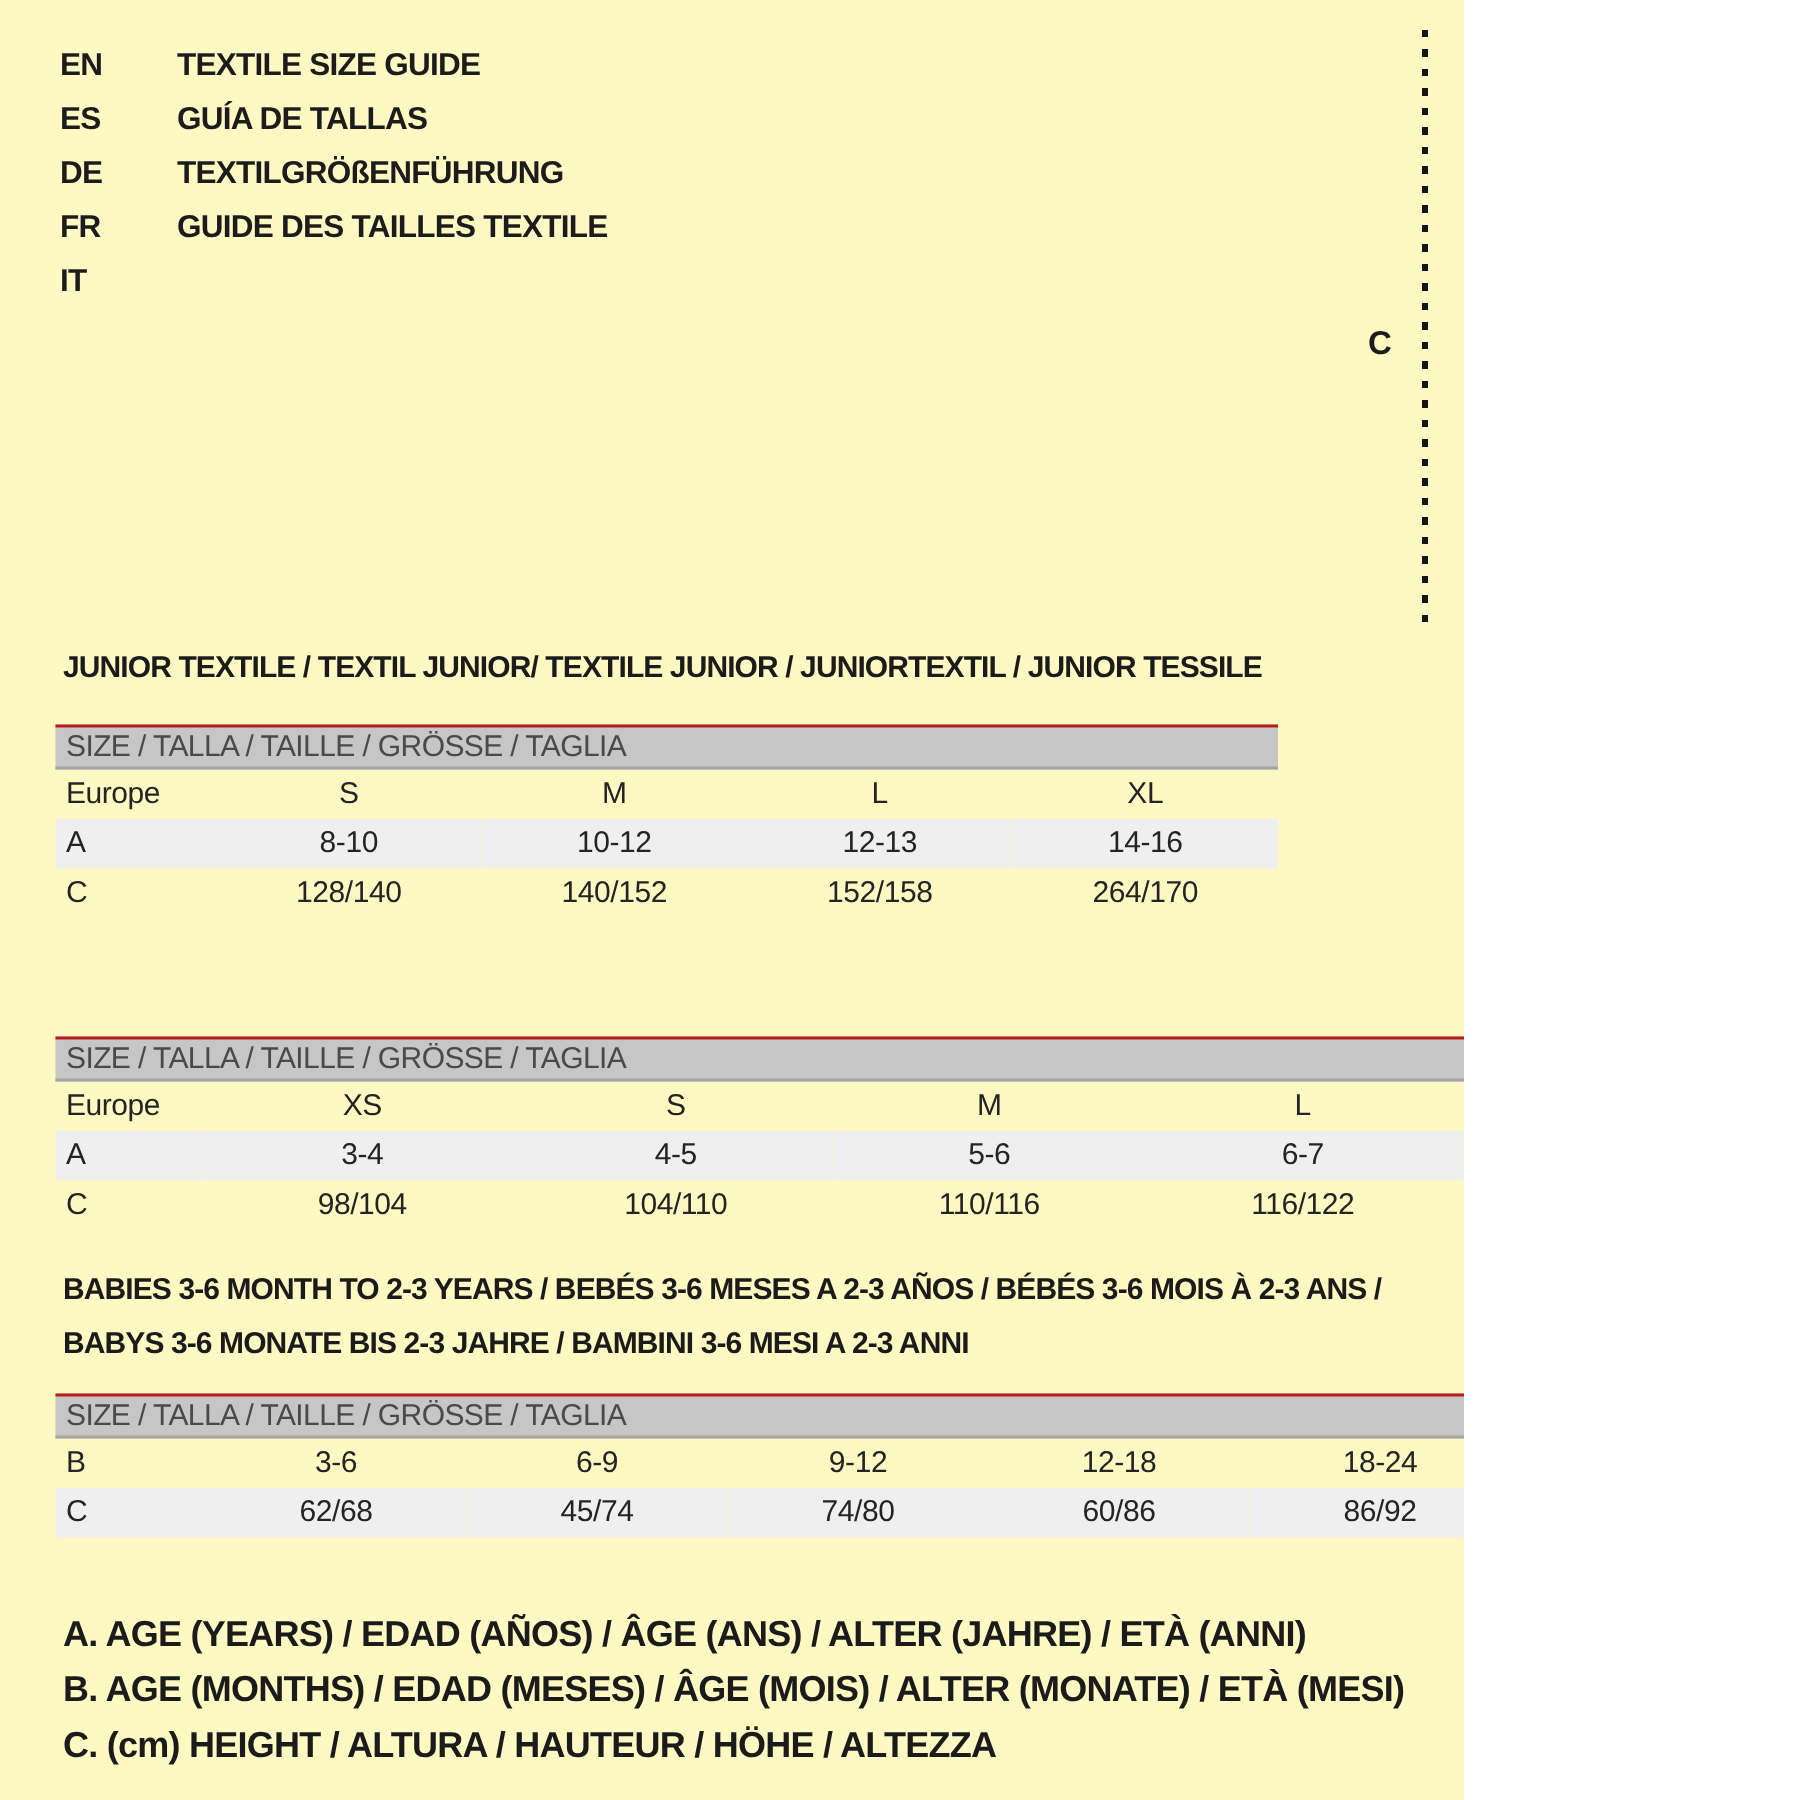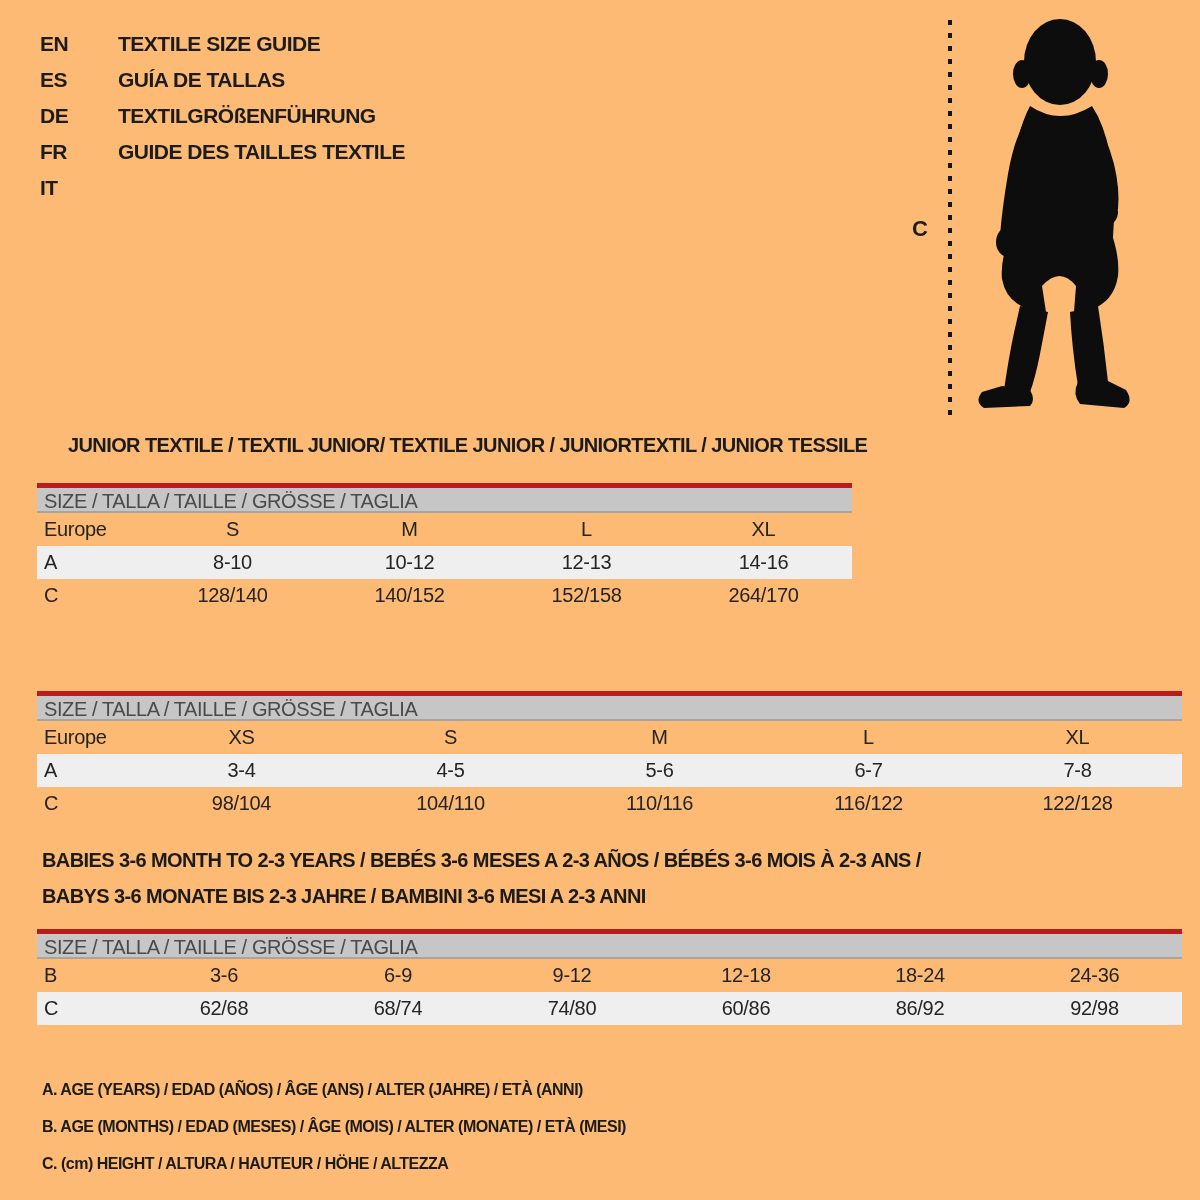--- a/index.html
+++ b/index.html
@@ -1,17 +1,17 @@
 <!DOCTYPE html>
 <html><head>
 <meta charset="utf-8">
 <style>
   html,body { margin:0; padding:0; background:#ffffff; }
   .page {
-    position:relative; width:1200px; height:1200px; background:#fdba74;
+    position:relative; width:976px; height:1200px; background:#fef9c3;
     font-family:"Liberation Sans", sans-serif; color:#1e1e1e; overflow:hidden;
   }
 
   
   .langs { position:absolute; left:40px; top:26px; }
   .lang-row { display:flex; line-height:36px; font-weight:700; font-size:21px; letter-spacing:-0.5px; color:#1c1c1c; }
   .lang-code { width:78px; }
 
   
   .dashed-line {
@@ -21,36 +21,36 @@
   .measure-c { position:absolute; left:912px; top:216px; font-weight:700; font-size:22px; color:#1c1c1c; }
   .silhouette { position:absolute; left:972px; top:14px; }
 
   
   .sec-title { position:absolute; left:42px; font-weight:700; font-size:20px; letter-spacing:-0.6px; color:#1b1b1b; white-space:nowrap; }
   .sub-a { font-size:13px; vertical-align:-4px; }
 
   
   .size-bar {
     position:absolute; left:37px; height:30px; box-sizing:border-box;
-    background:#c6c6c6; border-top:5px solid #b91c1c; border-bottom:2px solid #a5a5a5;
+    background:#c6c6c6; border-top:2px solid #b91c1c; border-bottom:2px solid #a5a5a5;
     color:#4a4a4a; font-size:20px; line-height:26px; padding-left:7px;
     font-weight:400; letter-spacing:-0.4px;
   }
 
   
   table.size-table { position:absolute; left:37px; border-collapse:collapse; table-layout:fixed; }
   table.size-table td {
     height:33px; padding:0; font-size:20px; color:#242424; text-align:center;
     letter-spacing:-0.3px; white-space:nowrap;
   }
   table.size-table td.rowlabel { text-align:left; padding-left:7px; }
   tr.shaded { background:#efefef; }
 
   
-  .legend { position:absolute; left:42px; top:1071px; font-weight:700; font-size:16px; letter-spacing:-0.5px; line-height:37px; color:#1b1b1b; white-space:nowrap; }
+  .legend { position:absolute; left:42px; top:1071px; font-weight:700; font-size:24px; letter-spacing:-0.5px; line-height:37px; color:#1b1b1b; white-space:nowrap; }
 </style>
 </head>
 <body>
 
 <div class="page">
 
   <div class="langs">
     <div class="lang-row">
       <span class="lang-code">EN</span>
       <span class="lang-label">TEXTILE SIZE GUIDE</span>
@@ -85,21 +85,21 @@
       <path d="M120,100 Q134,120 142,150 Q148,175 146,195 L126,200 Q130,165 122,135 Z"></path>
       <ellipse cx="133" cy="198" rx="13" ry="14"></ellipse>
       <path d="M40,215 Q28,245 30,265 Q34,288 58,296 L74,298 L70,272 Q88,252 104,272 L102,298 L118,296 Q142,288 146,262 Q148,242 138,215 Z"></path>
       <path d="M48,292 L76,298 L68,340 Q63,365 58,378 L32,376 Q38,335 44,310 Z"></path>
       <path d="M10,378 Q2,388 12,394 L58,392 Q64,386 58,376 L30,372 Z"></path>
       <path d="M98,298 L126,292 Q132,330 136,368 L106,372 Q100,335 98,298 Z"></path>
       <path d="M106,368 Q100,380 108,390 L152,394 Q162,388 154,376 L134,366 Z"></path>
     </g>
   </svg>
 
-  <div class="sec-title" style="top:434px;margin-left:26px;">JUNIOR TEXTILE / TEXTIL JUNIOR/ TEXTILE JUNIOR / JUNIORTEXTIL / JUNIOR TESSILE</div>
+  <div class="sec-title" style="top:434px;">JUNIOR TEXTILE / TEXTIL JUNIOR/ TEXTILE JUNIOR / JUNIORTEXTIL / JUNIOR TESSILE</div>
   <div class="size-bar" style="top:483px; width:815px;">SIZE / TALLA / TAILLE / GRÖSSE / TAGLIA</div>
   <table class="size-table" style="top:513px; width:815px;">
     <colgroup>
         <col style="width:107px">
         <col style="width:177px">
         <col style="width:177px">
         <col style="width:177px">
         <col style="width:177px">
       </colgroup>
     <tbody>
@@ -184,21 +184,21 @@
       <td>3-6</td>
       <td>6-9</td>
       <td>9-12</td>
       <td>12-18</td>
       <td>18-24</td>
       <td>24-36</td>
     </tr>
     <tr class="shaded">
       <td class="rowlabel">C</td>
       <td>62/68</td>
-      <td>68/74</td>
+      <td>45/74</td>
       <td>74/80</td>
       <td>60/86</td>
       <td>86/92</td>
       <td>92/98</td>
     </tr>
   </tbody>
     </table>
 
   <div class="legend">
     <div>A. AGE (YEARS) / EDAD (AÑOS) / ÂGE (ANS) / ALTER (JAHRE) / ETÀ (ANNI)</div>

